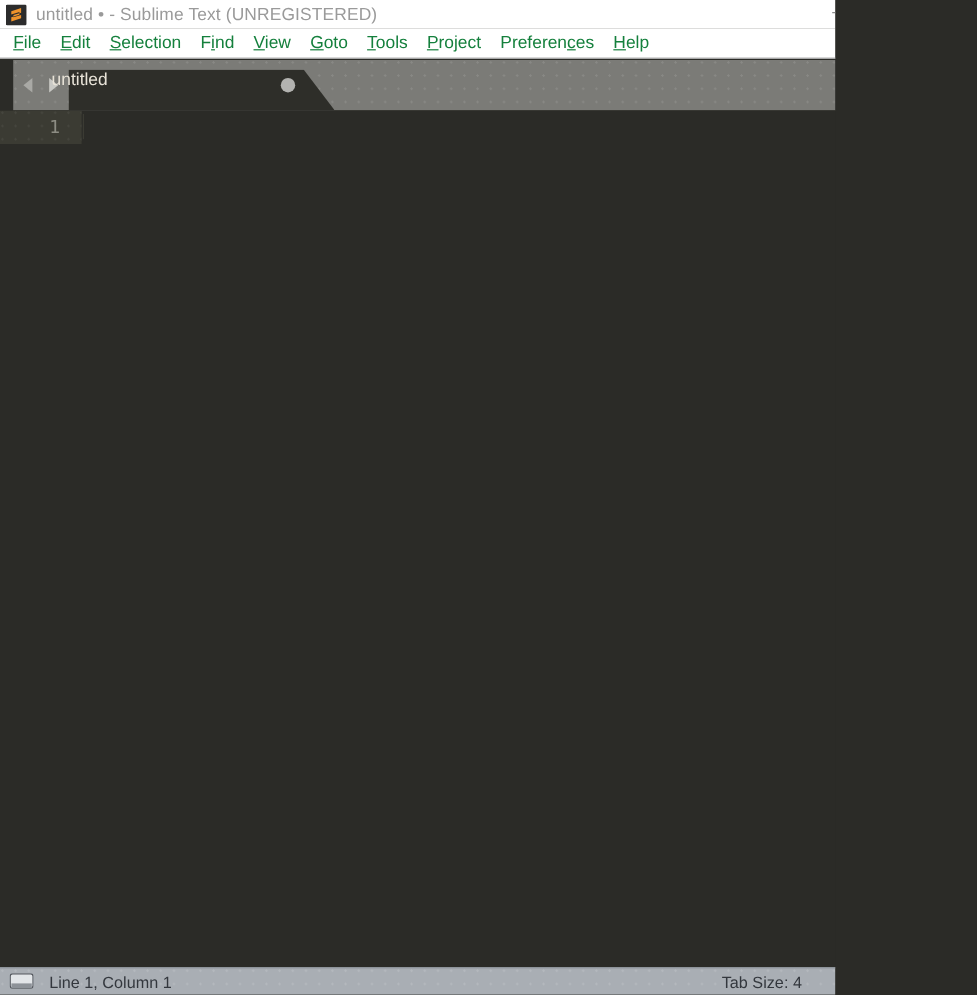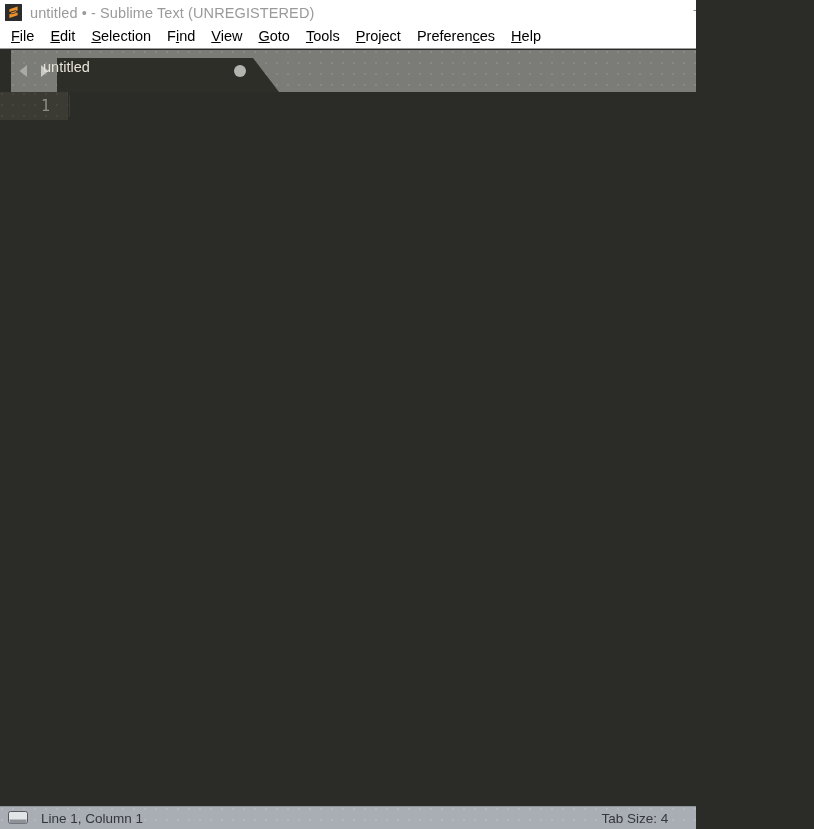--- a/index.html
+++ b/index.html
@@ -82,21 +82,21 @@
     height: 25px;
     background: #ffffff;
     border-bottom: 1px solid #9d9d9d;
     box-sizing: border-box;
     display: flex;
     align-items: center;
     padding-left: 3px;
   }
   .menu-item {
     font-size: 14.5px;
-    color: #000000;
+    color: #15803d;
     padding: 2px 8px 2px 8px;
     line-height: 18px;
     white-space: nowrap;
     cursor: default;
   }
   .menu-item .acc {
     text-decoration: underline;
     text-underline-offset: 1px;
   }
 

